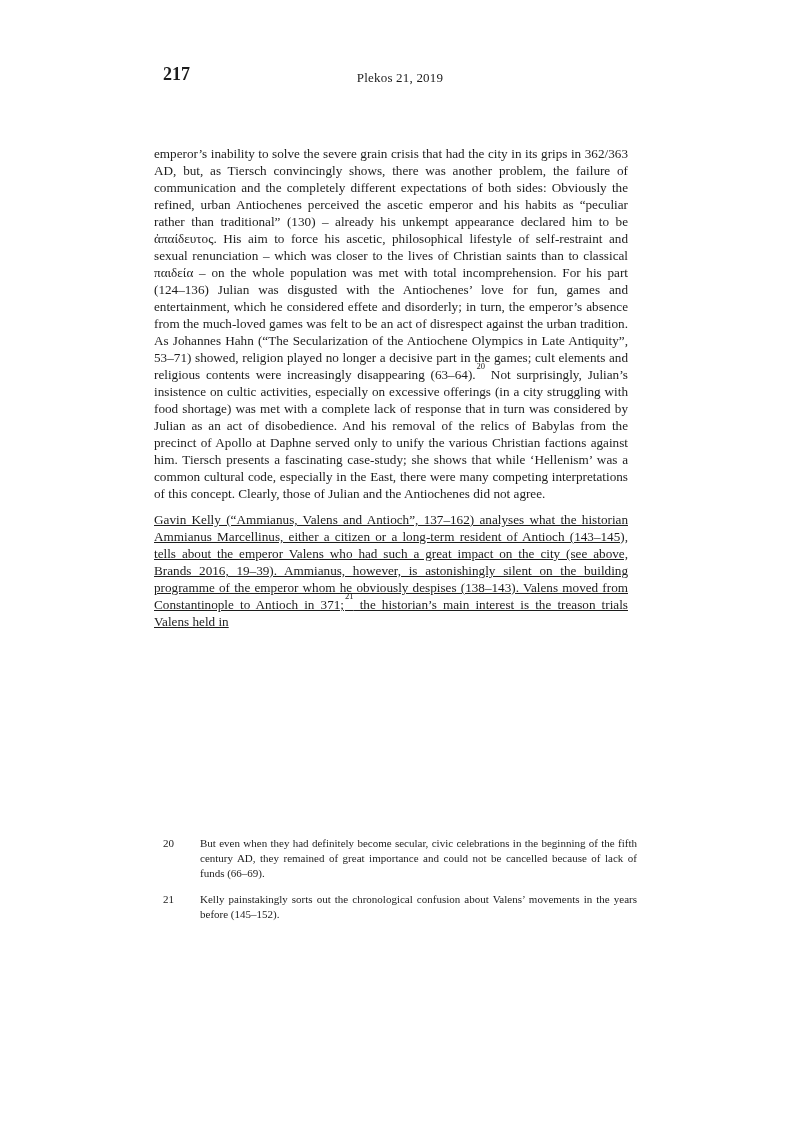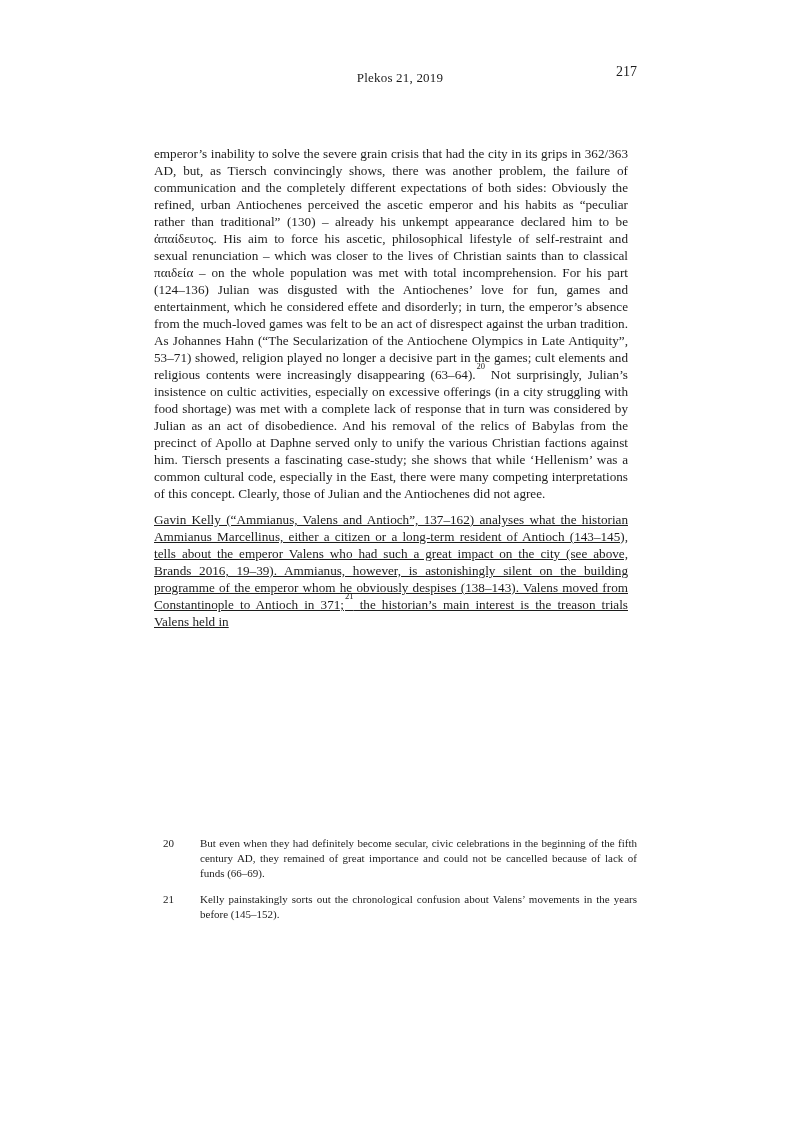--- a/index.html
+++ b/index.html
@@ -25,22 +25,23 @@
     width: 474px;
     text-align: center;
     font-size: 13px;
     letter-spacing: 0.2px;
   }
   .page-number {
     position: absolute;
     top: 64px;
     left: 163px;
     width: 474px;
-    text-align: right;
-    font-size: 14px;
+    text-align: left;
+    font-size: 18px;
+    font-weight: bold;
   }
   .text-block {
     position: absolute;
     top: 145px;
     left: 154px;
     width: 474px;
     font-size: 13.2px;
     line-height: 17px;
     text-align: justify;
     hyphens: auto;

